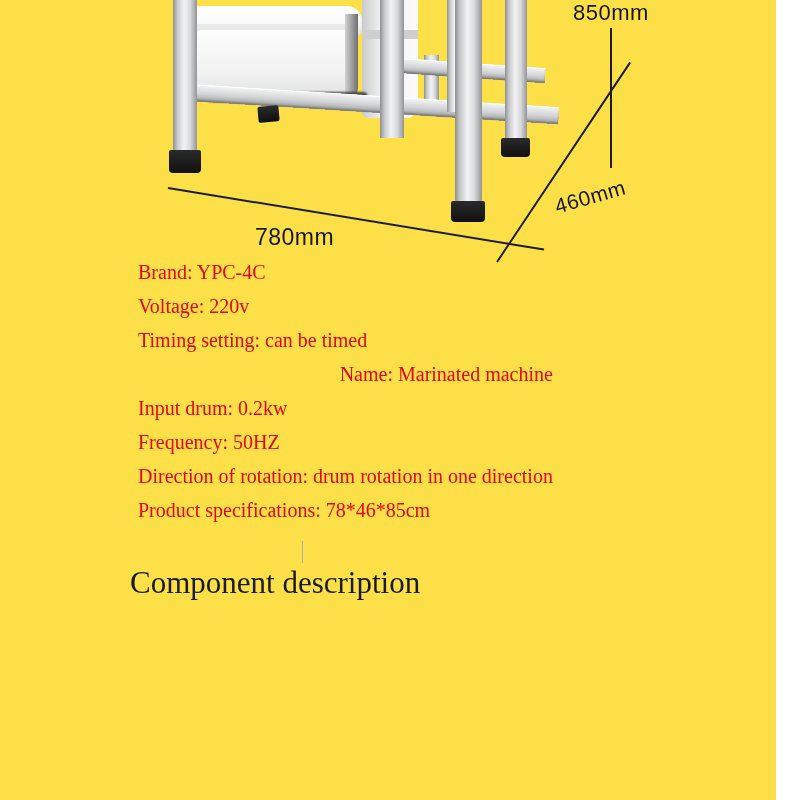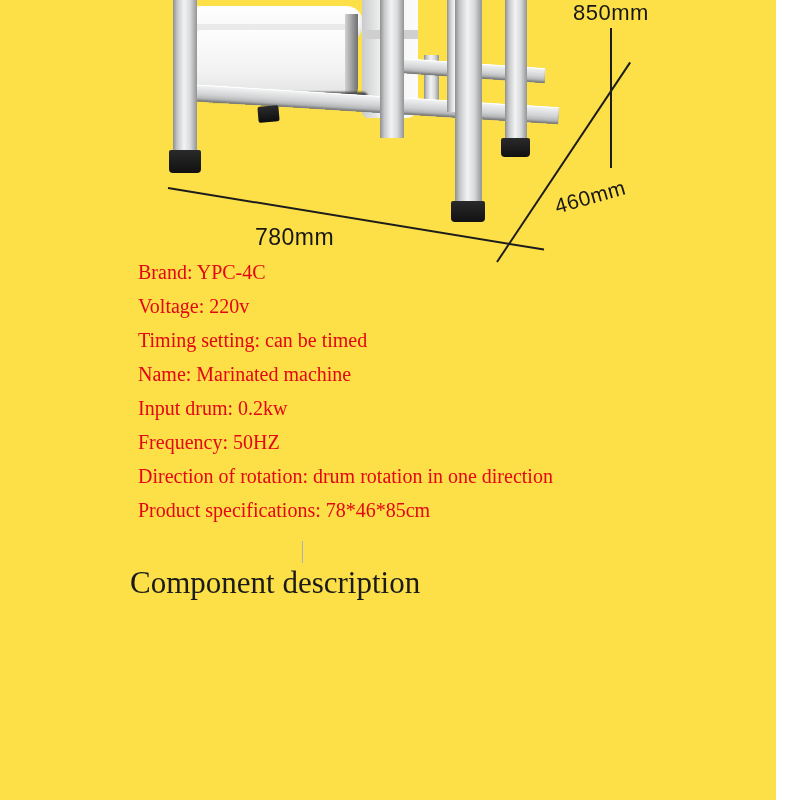--- a/index.html
+++ b/index.html
@@ -70,21 +70,21 @@
 
     <div class="dim-label" style="left:573px;top:0;font-size:22px;">850mm</div>
     <div class="dim-label" style="left:554px;top:185px;font-size:21px;transform:rotate(-16deg);">460mm</div>
     <div class="dim-label" style="left:255px;top:224px;font-size:23px;">780mm</div>
   </div>
 
   <div class="specs">
     <div class="spec-line" style="color: rgb(227, 6, 19);">Brand: YPC-4C</div>
     <div class="spec-line" style="color: rgb(227, 6, 19); font-family: Liberation Serif, serif;">Voltage: 220v</div>
     <div class="spec-line" style="color: rgb(227, 6, 19);">Timing setting: can be timed</div>
-    <div class="spec-line" style="color: rgb(227, 6, 19);">Name: Marinated machine</div>
+    <div class="spec-line" style="color: rgb(227, 6, 19); text-align: right;">Name: Marinated machine</div>
     <div class="spec-line" style="color: rgb(227, 6, 19);">Input drum: 0.2kw</div>
     <div class="spec-line" style="color: rgb(227, 6, 19);">Frequency: 50HZ</div>
     <div class="spec-line" style="color: rgb(227, 6, 19);">Direction of rotation: drum rotation in one direction</div>
     <div class="spec-line" style="color: rgb(227, 6, 19);">Product specifications: 78*46*85cm</div>
   </div>
   <div class="caret-line"></div>
 
   <div class="heading">Component description</div>
 
   <div class="abs" style="left:0;top:660px;width:800px;height:140px;">

